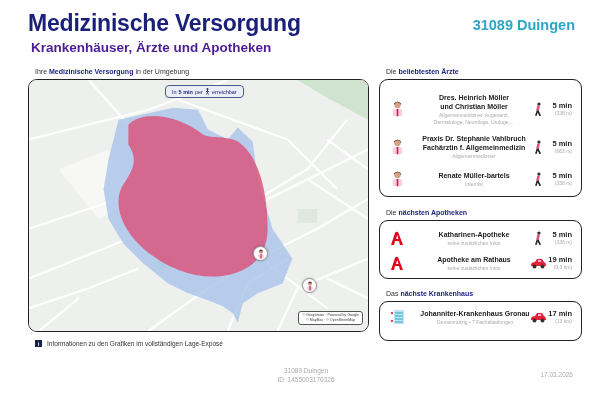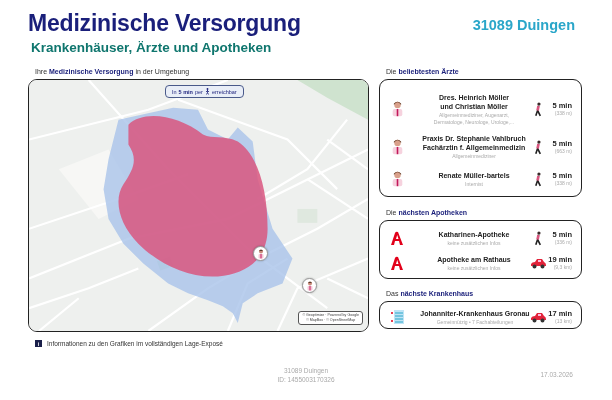--- a/index.html
+++ b/index.html
@@ -1,20 +1,20 @@
 <!DOCTYPE html>
 <html><head>
   <meta charset="utf-8">
   <style>
     * { box-sizing: border-box; margin: 0; padding: 0; }
     html, body { width: 612px; height: 400px; background: #ffffff; overflow: hidden; }
     body { font-family: "Liberation Sans", "DejaVu Sans", sans-serif; color: #222; position: relative; }
 
     .page-title { position: absolute; left: 28px; top: 10px; font-size: 23px; font-weight: bold; color: #1a1f7a; letter-spacing: -0.2px; }
-    .page-subtitle { position: absolute; left: 31px; top: 40px; font-size: 13.5px; font-weight: bold; color: #0f766e; }
+    .page-subtitle { position: absolute; left: 31px; top: 40px; font-size: 13.5px; font-weight: bold; color: #4c1d95; }
     .location { position: absolute; right: 37px; top: 17px; font-size: 14.5px; font-weight: bold; color: #2aa6c9; }
 
     .section-label { position: absolute; font-size: 7px; color: #333; }
     .section-label b { color: #1a1f7a; }
 
     
     .map-box { position: absolute; left: 28px; top: 79px; width: 341px; height: 253px; border: 1.5px solid #222; border-radius: 9px; overflow: hidden; background: #eef0ee; }
     .map-box svg.map { position: absolute; left: 0; top: 0; width: 100%; height: 100%; }
     .map-badge { position: absolute; left: 136px; top: 5px; height: 13px; padding: 0 6px; background: #e9eef7; border: 1px solid #4a5a8a; border-radius: 4px; font-size: 5.5px; color: #1a1f7a; display: flex; align-items: center; gap: 2px; white-space: nowrap; }
     .map-badge b { font-weight: bold; }
@@ -258,21 +258,21 @@
       <div class="min">19 min</div>
       <div class="dist">(9,3 km)</div>
     </div>
   </div>
 </div>
 
 <div class="section-label" style="left:386px; top:290px;">
   <span>Das</span>
   <b>nächste Krankenhaus</b>
 </div>
-<div class="card" style="top:301px; height:28px;text-decoration:underline;">
+<div class="card" style="top:301px; height:40px;text-decoration:underline;">
   <div class="row" style="top:4px; height:22px;">
     <span class="ico">
       <svg width="15" height="16" viewBox="0 0 15 16">
           <rect x="4" y="1" width="10" height="14" fill="#bfe4f5"></rect>
           <g stroke="#2aa6c9" stroke-width="1">
             <line x1="5" y1="4" x2="13" y2="4"></line>
             <line x1="5" y1="7" x2="13" y2="7"></line>
             <line x1="5" y1="10" x2="13" y2="10"></line>
             <line x1="5" y1="13" x2="13" y2="13"></line>
           </g>

